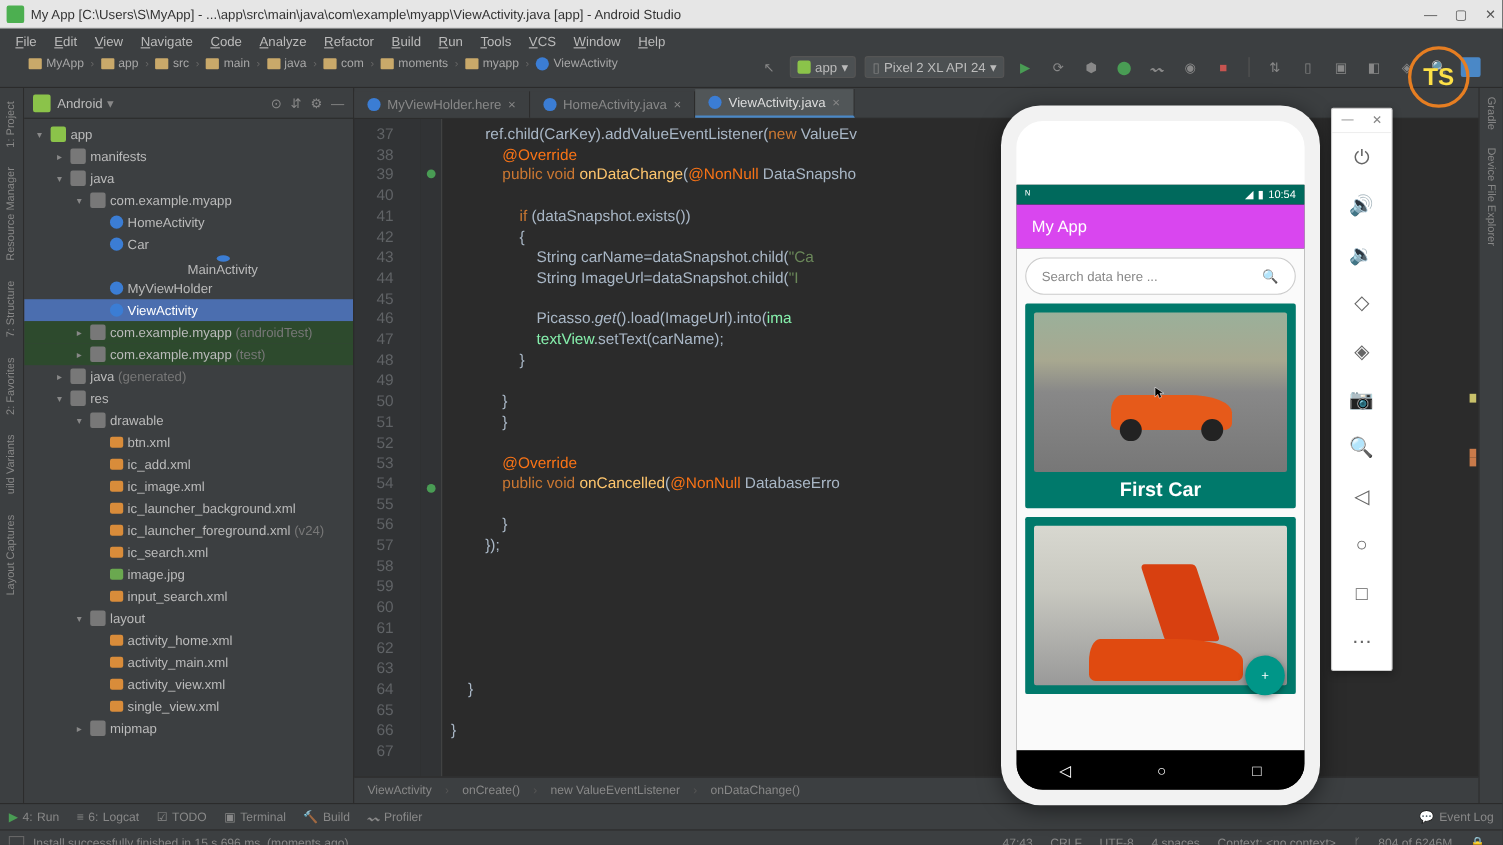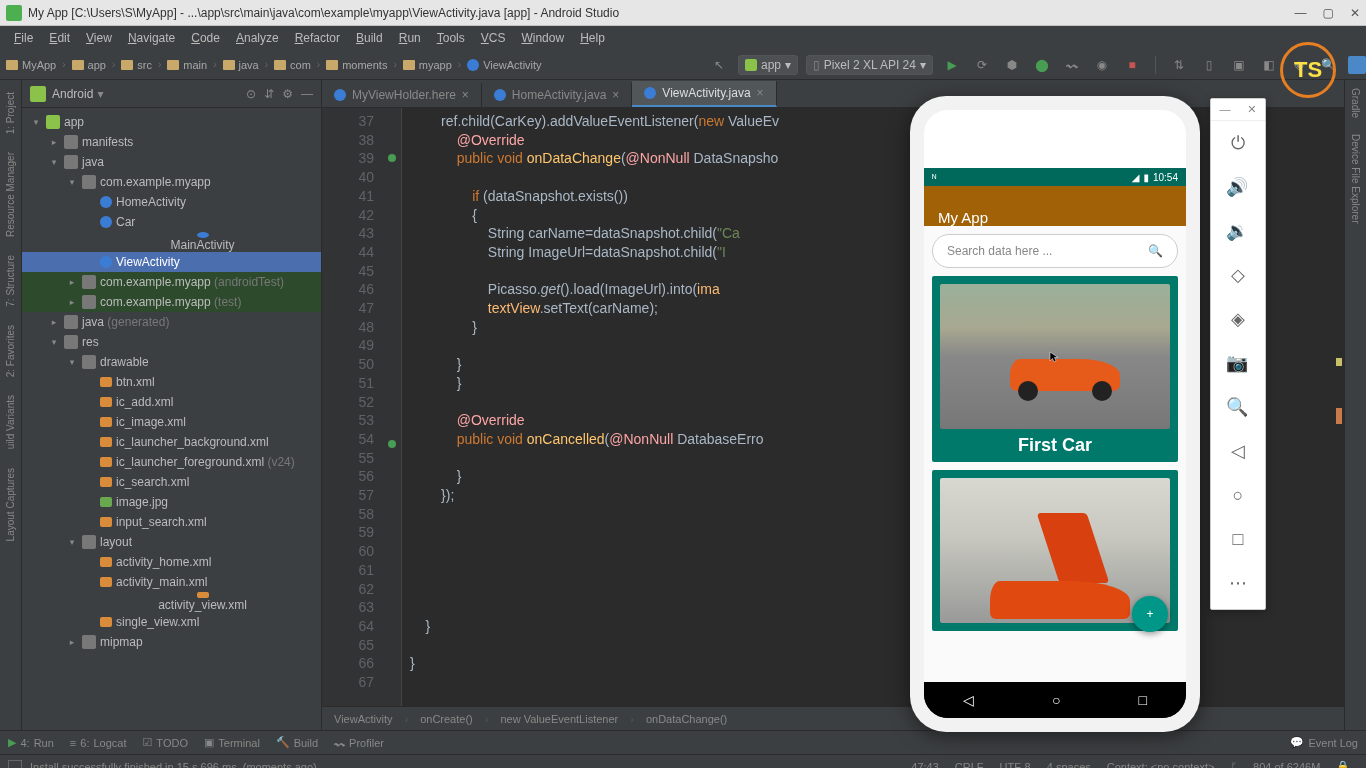--- a/index.html
+++ b/index.html
@@ -7,21 +7,21 @@
 
 .titlebar { background: #e6e6e6; color: #333; height: 26px; display: flex; align-items: center; padding: 0 6px; border-bottom: 1px solid #c4c4c4; }
 .titlebar .icon { width: 16px; height: 16px; background: #4caf50; border-radius: 2px; margin-right: 6px; }
 .titlebar .win-controls { margin-left: auto; display: flex; gap: 16px; color: #555; }
 .titlebar .win-controls span { cursor: pointer; }
 
 .menubar { background: #3c3f41; height: 24px; display: flex; align-items: center; padding: 0 8px; gap: 4px; color: #bbb; }
 .menubar .item { padding: 2px 6px; cursor: pointer; }
 .menubar .item u { text-decoration: underline; }
 
-.navbar { background: #3c3f41; height: 30px; display: flex; align-items: center; padding: 0 0; border-bottom: 1px solid #2b2b2b; gap: 39px; }
+.navbar { background: #3c3f41; height: 30px; display: flex; align-items: flex-start; padding: 0 20px; border-bottom: 1px solid #2b2b2b; gap: 39px; }
 .navbar .crumb { display: flex; align-items: center; gap: 4px; padding: 2px 6px; color: #a7a7a7; font-size: 11px; }
 .navbar .crumb .folder-icon { width: 12px; height: 10px; background: #c9a96a; border-radius: 1px; }
 .navbar .crumb .class-icon { width: 12px; height: 12px; background: #3b7dd4; border-radius: 50%; }
 .navbar .chevron { color: #666; font-size: 10px; }
 .navbar .right-tools { margin-left: auto; display: flex; gap: 8px; align-items: center; }
 .nav-btn { width: 22px; height: 22px; display: flex; align-items: center; justify-content: center; color: #888; }
 .nav-play { color: #499c54; }
 .dropdown-box { background: #4c5052; border: 1px solid #555; padding: 2px 6px; border-radius: 3px; display: flex; align-items: center; gap: 4px; }
 
 .main { display: flex; height: 650px; }
@@ -47,29 +47,29 @@
 .tree-label { font-size: 12px; }
 .tree-label .dim { color: #777; }
 
 .editor-area { flex: 1; background: #2b2b2b; display: flex; flex-direction: column; position: relative; }
 .editor-tabs { background: #3c3f41; height: 28px; display: flex; align-items: flex-end; border-bottom: 1px solid #2b2b2b; }
 .editor-tab { padding: 5px 12px; display: flex; align-items: center; gap: 6px; color: #888; background: #3c3f41; border-right: 1px solid #2b2b2b; font-size: 12px; }
 .editor-tab.active { background: #515658; color: #ddd; border-bottom: 2px solid #4a88c7; }
 .editor-tab .cls { width: 12px; height: 12px; background: #3b7dd4; border-radius: 50%; }
 .editor-tab .close { color: #888; }
 .editor-body { flex: 1; display: flex; overflow: hidden; font-family: 'Consolas', monospace; font-size: 14px; }
-.gutter { width: 60px; background: #313335; color: #606366; text-align: right; padding: 4px 8px 4px 4px; line-height: 18.7px; }
+.gutter { width: 60px; background: #313335; color: #606366; text-align: center; padding: 4px 8px 4px 4px; line-height: 18.7px; }
 .fold-gutter { width: 20px; background: #313335; border-right: 1px solid #444; padding-top: 4px; line-height: 18.7px; }
 .dot { width: 8px; height: 8px; background: #499c54; border-radius: 50%; margin: 5px auto; }
 .code { flex: 1; padding: 4px 8px; line-height: 18.7px; white-space: pre; color: #a9b7c6; overflow: hidden; }
 .kw { color: #cc7832; }
-.ann { color: #fca5a5; }
+.ann { color: #f97316; }
 .str { color: #6a8759; }
 .mthd { color: #ffc66d; }
-.field { color: #fdba74; margin-top: 36px; }
+.field { color: #86efac; margin-top: 36px; }
 .ital { font-style: italic; }
 .breadcrumb-bar { background: #3c3f41; height: 24px; display: flex; align-items: center; padding: 0 12px; gap: 12px; color: #888; font-size: 11px; border-top: 1px solid #2b2b2b; }
 .breadcrumb-bar span { cursor: pointer; }
 .install-toast { position: absolute; left: 8px; bottom: 34px; background: #3a573a; color: #d4d4d4; border: 1px solid #466d46; padding: 6px 10px; border-radius: 2px; font-size: 12px; }
 
 .bottom-bar { background: #3c3f41; height: 24px; display: flex; align-items: center; padding: 0 8px; gap: 16px; color: #888; font-size: 11px; border-top: 1px solid #2b2b2b; }
 .bottom-bar .item { display: flex; align-items: center; gap: 4px; cursor: pointer; }
 .bottom-bar .spacer { flex: 1; }
 
 .status-bar { background: #3c3f41; height: 24px; display: flex; align-items: center; padding: 0 8px; color: #888; font-size: 11px; border-top: 1px solid #2b2b2b; }
@@ -79,21 +79,21 @@
 .right-rail { width: 22px; background: #3c3f41; border-left: 1px solid #2b2b2b; display: flex; flex-direction: column; align-items: center; }
 .right-rail .tab { writing-mode: vertical-rl; padding: 8px 2px; font-size: 10px; color: #888; }
 
 .emulator { position: absolute; left: 910px; top: 96px; width: 290px; height: 636px; background: #f2f2f2; border-radius: 36px; box-shadow: 0 4px 20px rgba(0,0,0,0.5); padding: 14px; }
 .emulator .inner { background: #fff; border-radius: 24px; width: 100%; height: 100%; overflow: hidden; position: relative; display: flex; flex-direction: column; }
 .emulator .speaker { position: absolute; top: 24px; left: 50%; transform: translateX(-50%); width: 54px; height: 6px; background: #333; border-radius: 3px; }
 .emulator .camera { position: absolute; top: 22px; left: 44px; width: 10px; height: 10px; background: #333; border-radius: 50%; }
 .phone-screen { margin-top: 58px; background: #000; flex: 1; display: flex; flex-direction: column; }
 .android-status { height: 18px; background: #00695c; color: #fff; display: flex; align-items: center; padding: 0 8px; font-size: 10px; }
 .android-status .right { margin-left: auto; display: flex; gap: 4px; align-items: center; }
-.app-bar { background: #a16207; color: #fff; height: 40px; display: flex; align-items: flex-end; padding: 0 14px; font-weight: 500; font-size: 15px; }
+.app-bar { background: #d946ef; color: #fff; height: 40px; display: flex; align-items: center; padding: 0 14px; font-weight: 500; font-size: 15px; }
 .app-body { flex: 1; background: #fafafa; padding: 8px; overflow: hidden; position: relative; }
 .search-box { background: #fff; border: 1px solid #ccc; border-radius: 20px; height: 34px; display: flex; align-items: center; padding: 0 14px; color: #888; margin-bottom: 8px; }
 .search-box .mag { margin-left: auto; color: #00796b; }
 .card { background: #00796b; border-radius: 2px; margin-bottom: 8px; padding: 8px 8px 4px 8px; }
 .card-img { width: 100%; height: 145px; background: linear-gradient(160deg,#7a9a8a 0%,#b9b9a9 30%,#888 60%,#5a5a5a 100%); border-radius: 2px; position: relative; overflow: hidden; }
 .card-img.road { background: linear-gradient(#9ab09a 0%, #a8a890 30%, #888 50%, #777 100%); }
 .car-shape { position: absolute; width: 110px; height: 32px; background: #e65a1a; border-radius: 10px 40px 8px 8px / 16px 16px 6px 6px; bottom: 38px; left: 70px; }
 .car-shape::before { content:''; position:absolute; width:20px; height:20px; background:#222; border-radius:50%; bottom:-10px; left:8px; }
 .car-shape::after { content:''; position:absolute; width:20px; height:20px; background:#222; border-radius:50%; bottom:-10px; right:8px; }
 .card-img.garage { background: linear-gradient(#d8d8d0 0%, #c8c8c0 40%, #999 100%); }
@@ -269,20 +269,25 @@
         <div class="tree-item" style="padding-left: 62px;">
           <span class="tree-arrow"></span>
           <span class="tree-icon class"></span>
           <span class="tree-label">Car</span>
         </div>
         <div class="tree-item" style="padding-left: 62px; flex-direction: column;">
           <span class="tree-arrow"></span>
           <span class="tree-icon class"></span>
           <span class="tree-label">MainActivity</span>
         </div>
+        <div class="tree-item" style="padding-left: 62px;">
+          <span class="tree-arrow"></span>
+          <span class="tree-icon class"></span>
+          <span class="tree-label">MyViewHolder</span>
+        </div>
         <div class="tree-item selected" style="padding-left: 62px;">
           <span class="tree-arrow"></span>
           <span class="tree-icon class"></span>
           <span class="tree-label">ViewActivity</span>
         </div>
         <div class="tree-item highlighted" style="padding-left: 44px;">
           <span class="tree-arrow">▸</span>
           <span class="tree-icon folder"></span>
           <span class="tree-label">com.example.myapp <span class="dim">(androidTest)</span></span>
         </div>
@@ -354,21 +359,21 @@
         <div class="tree-item" style="padding-left: 62px;">
           <span class="tree-arrow"></span>
           <span class="tree-icon xml"></span>
           <span class="tree-label">activity_home.xml</span>
         </div>
         <div class="tree-item" style="padding-left: 62px;">
           <span class="tree-arrow"></span>
           <span class="tree-icon xml"></span>
           <span class="tree-label">activity_main.xml</span>
         </div>
-        <div class="tree-item" style="padding-left: 62px; flex-direction: column;">
+        <div class="tree-item" style="padding-left: 62px;">
           <span class="tree-arrow"></span>
           <span class="tree-icon xml"></span>
           <span class="tree-label">activity_view.xml</span>
         </div>
         <div class="tree-item" style="padding-left: 62px;">
           <span class="tree-arrow"></span>
           <span class="tree-icon xml"></span>
           <span class="tree-label">single_view.xml</span>
         </div>
         <div class="tree-item" style="padding-left: 44px;">

